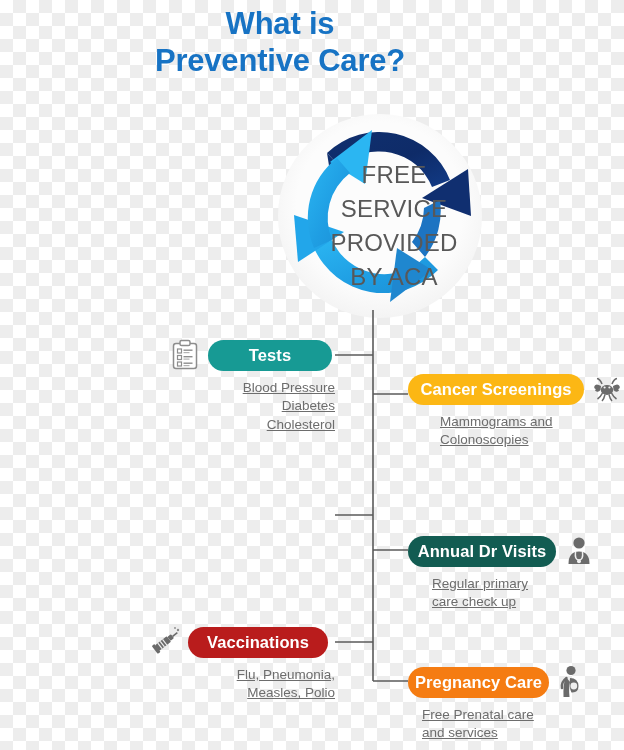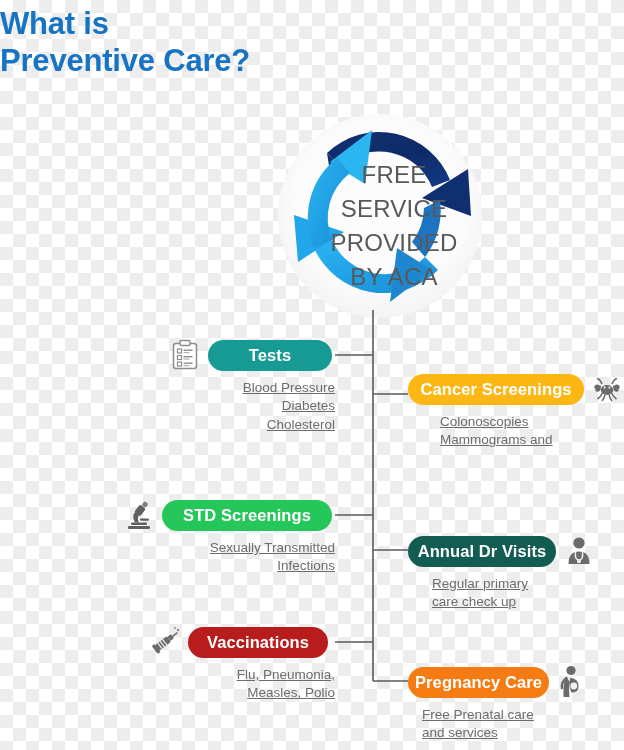--- a/index.html
+++ b/index.html
@@ -26,21 +26,21 @@
     width: 624px;
     height: 750px;
   }
 
   
   .title-block {
     position: absolute;
     top: 6px;
     left: 0;
     width: 560px;
-    text-align: left;
+    text-align: center;
     line-height: 1.18;
   }
   .title-line {
     display: block;
     color: #1773c4;
     font-size: 31px;
     font-weight: bold;
     letter-spacing: -0.2px;
   }
 
@@ -235,44 +235,25 @@
           <path d="M10.5 18 Q8.5 22 5.5 24" stroke="#6b6b6b" stroke-width="1.6" fill="none"></path>
           <path d="M19.5 18 Q21.5 22 24.5 24" stroke="#6b6b6b" stroke-width="1.6" fill="none"></path>
           <path d="M13 19.5 Q12 24 10 26" stroke="#6b6b6b" stroke-width="1.5" fill="none"></path>
           <path d="M17 19.5 Q18 24 20 26" stroke="#6b6b6b" stroke-width="1.5" fill="none"></path>
           <circle cx="12.6" cy="12.5" r="1.1" fill="#f2f2f2"></circle>
           <circle cx="17.4" cy="12.5" r="1.1" fill="#f2f2f2"></circle>
         </svg>
       </div>
     </div>
     <div class="desc" style="padding-left:32px;">
+      <span>Mammograms and</span>
       <span>Colonoscopies</span>
-      <span>Mammograms and</span>
-    </div>
-  </div>
-
-  <div class="node left" style="left:122px; top:498px; width:213px;">
-    <div class="node-row">
-      <div class="icon-box">
-        <svg width="30" height="32" viewBox="0 0 30 32">
-          <rect x="4" y="27" width="22" height="3" rx="1.2" fill="#5f5f5f"></rect>
-          <rect x="7" y="23.5" width="16" height="2.6" rx="1" fill="#5f5f5f"></rect>
-          <path d="M11 23.5 Q7 17 12 12 L15.5 15.5 Q12.5 18.5 15 23.5 Z" fill="#5f5f5f"></path>
-          <rect x="12.5" y="6.5" width="7.5" height="9.5" rx="2" transform="rotate(38 16 11)" fill="#5f5f5f"></rect>
-          <rect x="18.5" y="3" width="5" height="5" rx="1.6" transform="rotate(38 21 5.5)" fill="#7d7d7d"></rect>
-          <rect x="16" y="19.5" width="9" height="2.2" rx="1" fill="#5f5f5f"></rect>
-        </svg>
-      </div>
-      <div class="pill" style="background:#26c75a; width:170px;">STD Screenings</div>
-    </div>
-    <div class="desc">
-      <span>Sexually Transmitted</span>
-      <span>Infections</span>
-    </div>
-  </div>
+    </div>
+  </div>
+
 
   <div class="node right" style="left:408px; top:534px; width:216px;">
     <div class="node-row">
       <div class="pill" style="background:#125c52; width:148px;">Annual Dr Visits</div>
       <div class="icon-box">
         <svg width="30" height="32" viewBox="0 0 30 32">
           <circle cx="15" cy="8" r="5.6" fill="#6b6b6b"></circle>
           <path d="M4.5 29 Q4.5 16.5 15 16.5 Q25.5 16.5 25.5 29 Z" fill="#6b6b6b"></path>
           <path d="M11.5 17 Q10.5 25 15 25 Q19.5 25 18.5 17" stroke="#efefef" stroke-width="1.5" fill="none"></path>
           <circle cx="15" cy="26.3" r="2" fill="#efefef"></circle>

